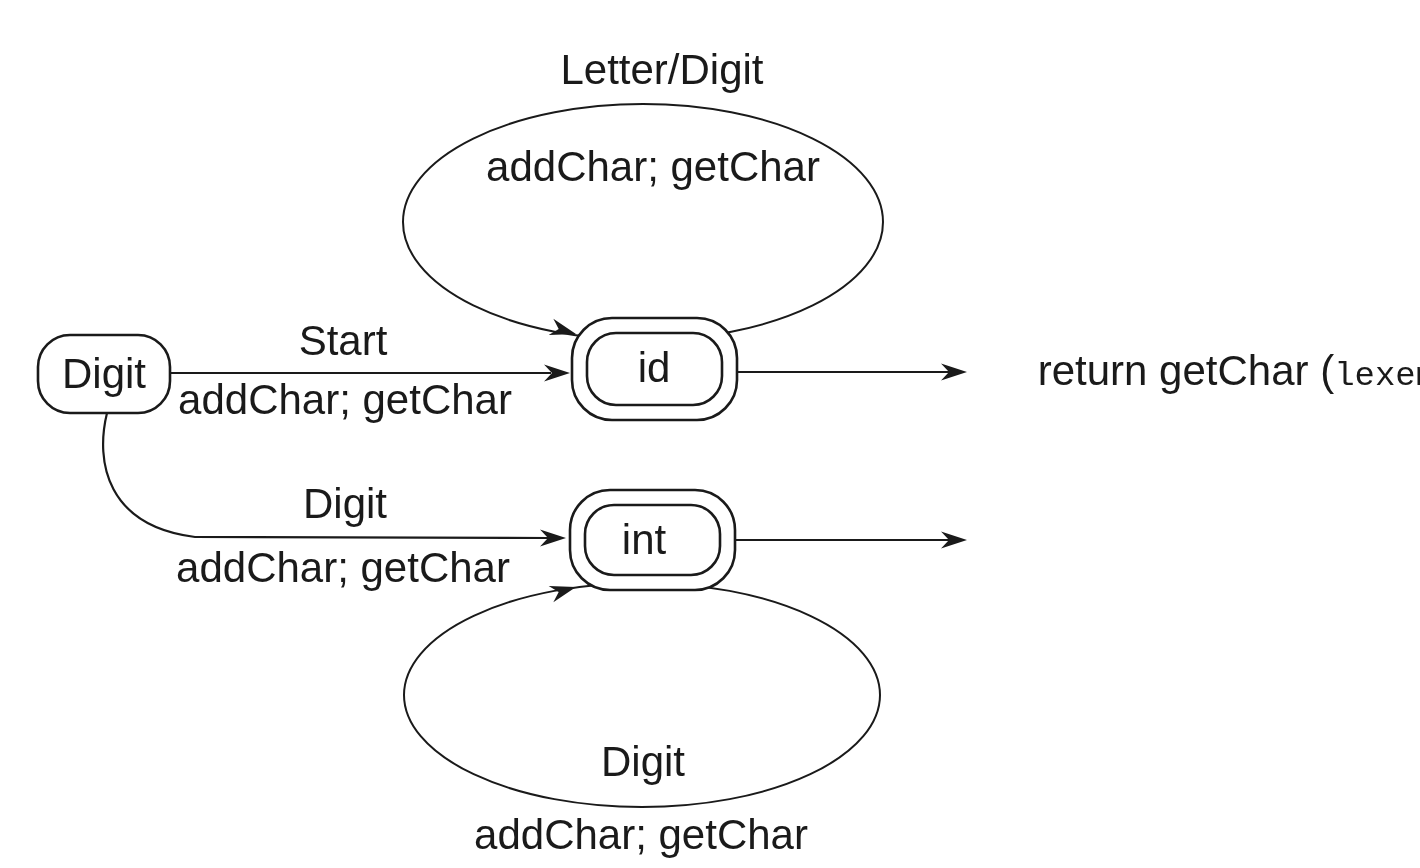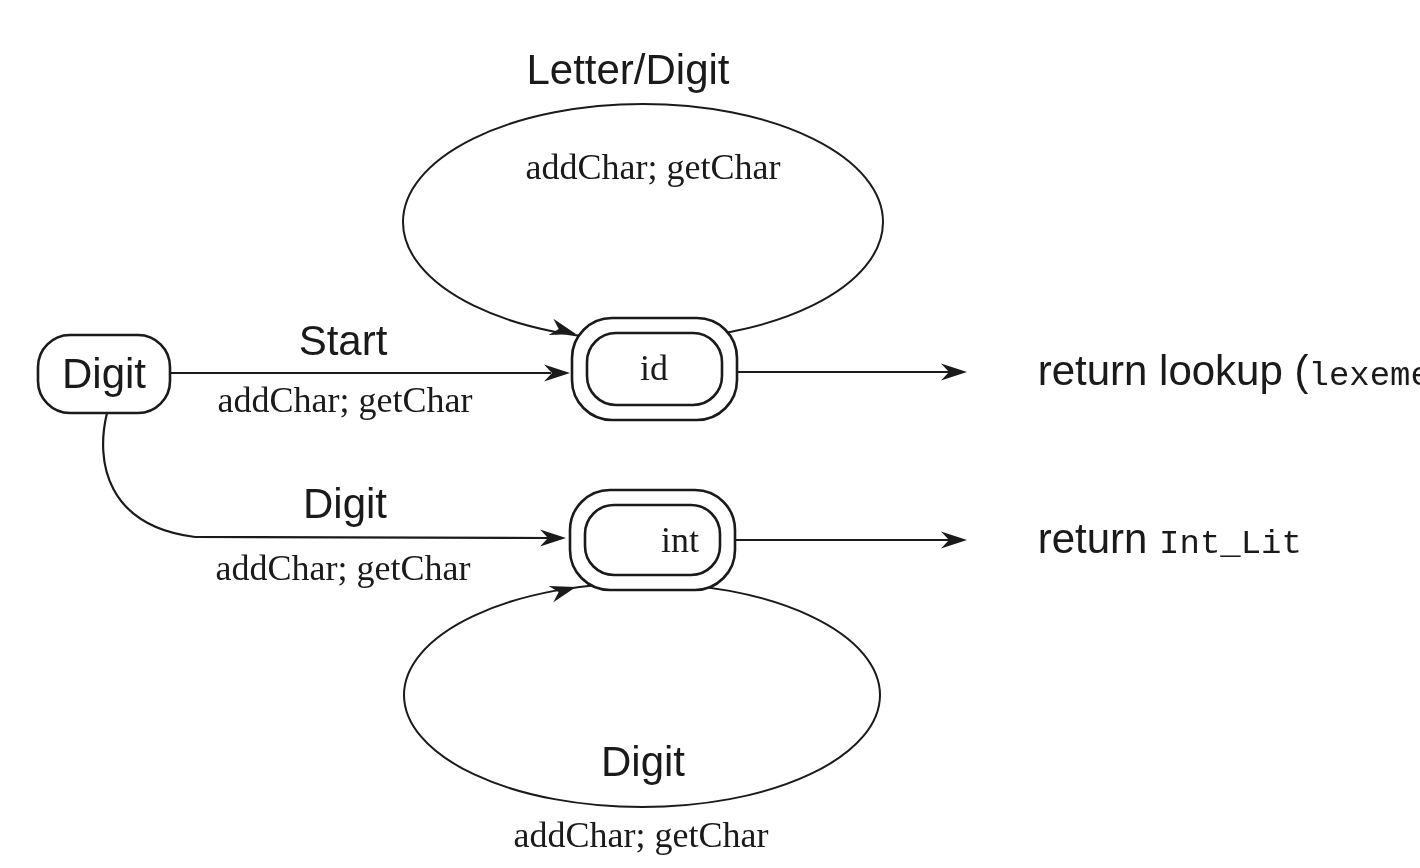--- a/index.html
+++ b/index.html
@@ -12,21 +12,21 @@
   }
   .stage svg{position:absolute;left:0;top:0;}
   .lbl{
     position:absolute;
     transform:translate(-50%,-50%);
     white-space:pre;
     color:#1a1a1a;
     line-height:1;
   }
   .sans{font-family:"Liberation Sans", sans-serif;font-size:42px;}
-  .mono{font-family:Liberation Serif, serif;font-size:36px;}
+  .mono{font-family:Liberation Sans, sans-serif;font-size:42px;}
   .exit-lbl{
     position:absolute;
     transform:translateY(-50%);
     white-space:pre;
     color:#1a1a1a;
     line-height:1;
     font-family:"Liberation Sans", sans-serif;
     font-size:42px;
   }
   .exit-lbl .code{font-family:"Liberation Mono","DejaVu Sans Mono",monospace;font-size:34px;}
@@ -58,43 +58,40 @@
         <path d="M 0 0 L -26 -8.5 L -18 0 L -26 8.5 Z" transform="translate(570,373)"></path>
         <path d="M 0 0 L -26 -8.5 L -18 0 L -26 8.5 Z" transform="translate(967,372)"></path>
         <path d="M 0 0 L -26 -8.5 L -18 0 L -26 8.5 Z" transform="translate(566,538)"></path>
         <path d="M 0 0 L -26 -8.5 L -18 0 L -26 8.5 Z" transform="translate(967,540)"></path>
         <path d="M 0 0 L -26 -8.5 L -18 0 L -26 8.5 Z" transform="translate(576,334) rotate(16)"></path>
         <path d="M 0 0 L -26 -8.5 L -18 0 L -26 8.5 Z" transform="translate(576,587) rotate(-16)"></path>
       </g>
     </g>
   </svg>
 
-  <div class="lbl sans" style="left:628px;top:70px">Letter/Digit</div>
+  <div class="lbl sans" style="left:662px;top:70px">Letter/Digit</div>
 
   <div class="lbl mono" style="left:653px;top:167px">addChar; getChar</div>
 
   <div class="lbl sans" style="left:343px;top:341px">Start</div>
 
   <div class="lbl mono" style="left:345px;top:400px">addChar; getChar</div>
 
   <div class="lbl sans" style="left:104px;top:374px">Digit</div>
 
   <div class="lbl mono" style="left:654px;top:368px">id</div>
 
   <div class="exit-lbl" style="left:991px;top:371px">
-    <span>return lookup (</span><span class="code">lexeme</span>
+    <span>return getChar (</span><span class="code">lexeme</span>
   </div>
 
   <div class="lbl sans" style="left:345px;top:504px">Digit</div>
 
   <div class="lbl mono" style="left:343px;top:568px">addChar; getChar</div>
 
-  <div class="lbl mono" style="left:680px;top:540px">int</div>
+  <div class="lbl mono" style="left:644px;top:540px">int</div>
 
-  <div class="exit-lbl" style="left:991px;top:539px">
-    <span>return </span><span class="code">Int_Lit</span><span></span>
-  </div>
 
   <div class="lbl sans" style="left:643px;top:762px">Digit</div>
 
   <div class="lbl mono" style="left:641px;top:835px">addChar; getChar</div>
 
 </div>
 
 </body></html>

